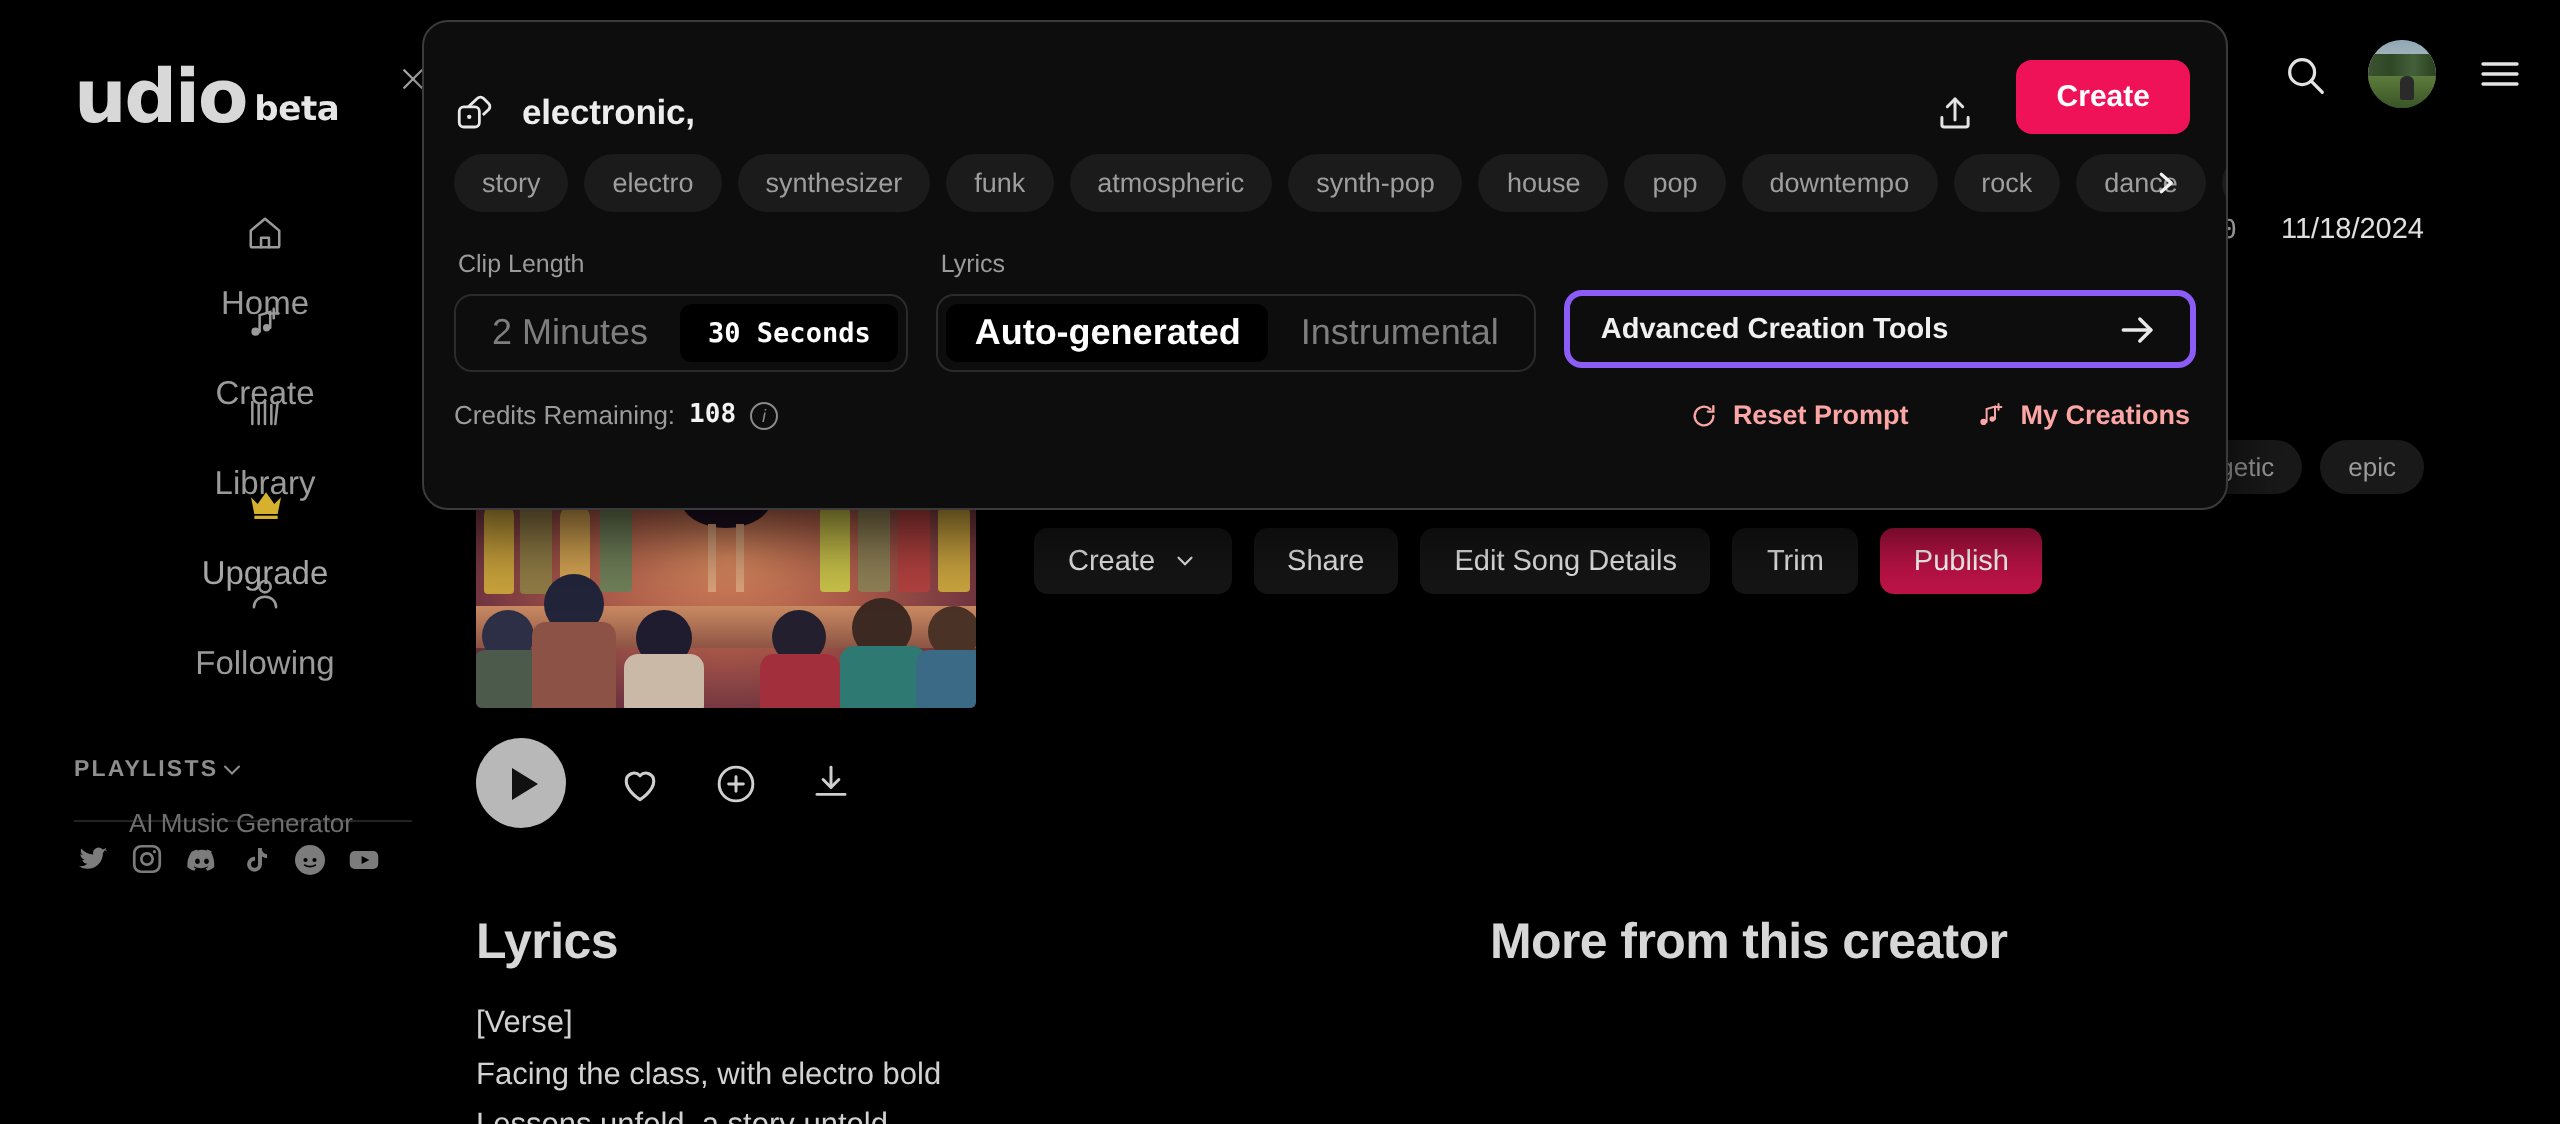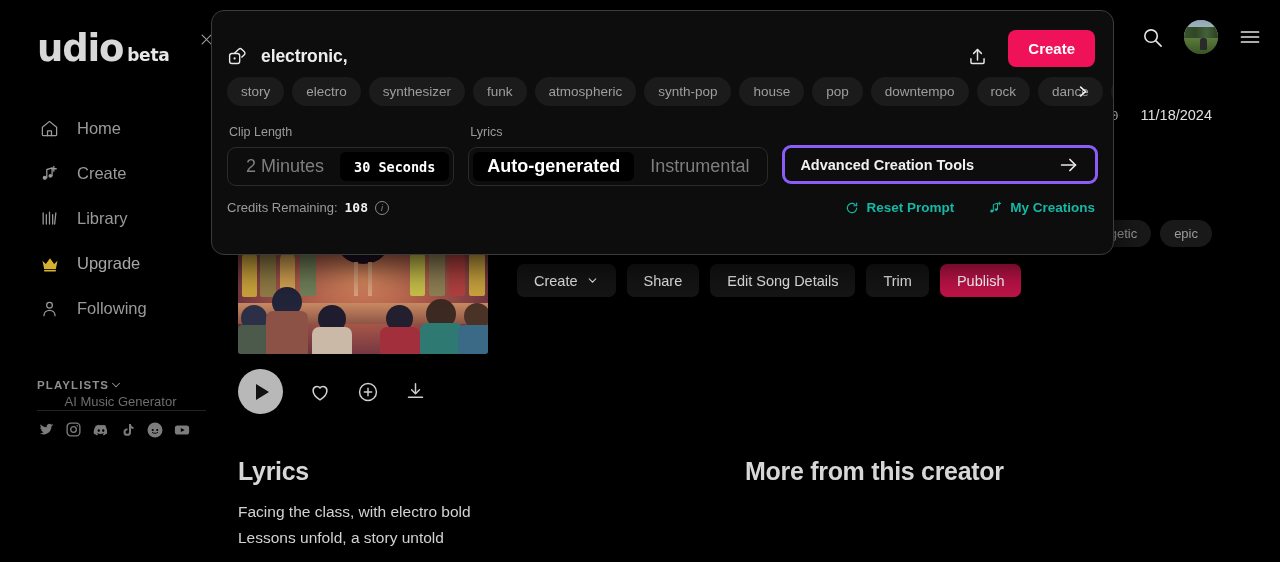--- a/index.html
+++ b/index.html
@@ -27,35 +27,35 @@
     margin-bottom:2px; letter-spacing:-0.2px; font-family:"DejaVu Sans", sans-serif;
   }
   .sidebar-close {
     position:absolute; right:9px; top:14px; width:22px; height:22px;
     color:#cfcfcf; display:flex; align-items:center; justify-content:center;
     cursor:pointer; font-size:17px; line-height:1;
   }
   .nav { margin-top:22px; }
   .nav-item {
     display:flex; align-items:center; height:45px; padding-left:24px;
-    color:#9a9a9a; font-size:16.5px; cursor:pointer; gap:17px;
+    color:#9a9a9a; font-size:16.5px; cursor:pointer; gap:17px;flex-direction:column;
   }
   .nav-item .ico { width:21px; height:21px; display:flex; align-items:center; justify-content:center; flex:0 0 21px;}
   .nav-item.upgrade { color:#a6a6a6; }
   .nav-label { line-height:1; }
 
   .playlists-row {
     display:flex; align-items:center; justify-content:flex-start;
     padding:0 20px 0 22px; margin-top:42px; height:24px; cursor:pointer;
   }
   .playlists-title { font-size:11.5px; letter-spacing:1.1px; color:#8e8e8e; font-weight:600; }
   .divider { height:1px; background:#222; margin:13px 20px 0 22px; }
 
   .sidebar-footer { position:absolute; bottom:12px; left:0; width:211px; }
-  .ai-music { text-align:center; color:#6e6e6e; font-size:13px; margin-bottom:11px; }
+  .ai-music { text-align:center; color:#6e6e6e; font-size:13px; margin-bottom:1px; }
   .socials { display:flex; gap:8px; padding-left:22px; align-items:center; }
   .social { width:19px; height:19px; color:#7c7c7c; cursor:pointer;
             display:flex; align-items:center; justify-content:center; }
 
   
   .topbar { position:absolute; right:0; top:0; height:74px; width:190px;
             display:flex; align-items:center; justify-content:flex-end;
             gap:20px; padding-right:18px; }
   .topbar-icon { color:#e4e4e4; cursor:pointer; display:flex; align-items:center; justify-content:center; }
   .avatar { width:34px; height:34px; border-radius:50%; overflow:hidden; cursor:pointer;
@@ -158,21 +158,21 @@
   .adv-label { color:#f0f0f0; font-size:14.5px; font-weight:600; }
   .adv-arrow { color:#e9e9e9; display:flex; align-items:center; }
 
   .modal-foot { display:flex; align-items:center; padding:14px 18px 0 15px; }
   .credits { color:#9b9b9b; font-size:13px; display:flex; align-items:center; gap:7px; }
   .credits-val { color:#f2f2f2; font-weight:700; font-family:"DejaVu Sans Mono", monospace; font-size:13px; }
   .info-ico { width:14px; height:14px; border:1px solid #8a8a8a; border-radius:50%;
               color:#8a8a8a; font-size:9px; display:flex; align-items:center;
               justify-content:center; cursor:pointer; font-style:italic; }
   .foot-spacer { flex:1; }
-  .foot-link { display:flex; align-items:center; gap:7px; color:#14b8a6;
+  .foot-link { display:flex; align-items:center; gap:7px; color:#fca5a5;
                font-size:13.5px; font-weight:600; cursor:pointer; margin-left:34px; }
 </style>
 </head>
 <body>
 
 <div class="root">
 
   <div class="sidebar">
     <div class="logo-wrap">
       <div class="logo">
@@ -368,20 +368,21 @@
         <svg width="21" height="21" viewBox="0 0 24 24" fill="none" stroke="currentColor" stroke-width="1.7" stroke-linecap="round" stroke-linejoin="round">
             <path d="M12 3v11"></path>
             <polyline points="7.5,10 12,14.5 16.5,10"></polyline>
             <path d="M4 18.5h16"></path>
           </svg>
       </span>
     </div>
 
     <div class="lyrics-head">Lyrics</div>
     <div class="lyrics-body">
+      <div>[Verse]</div>
       <div>Facing the class, with electro bold</div>
       <div>Lessons unfold, a story untold</div>
     </div>
     <div class="more-creator">More from this creator</div>
   </div>
 
   <div class="topbar">
     <span class="topbar-icon">
       <svg width="23" height="23" viewBox="0 0 24 24" fill="none" stroke="currentColor" stroke-width="1.7" stroke-linecap="round">
           <circle cx="10.5" cy="10.5" r="6.5"></circle>

